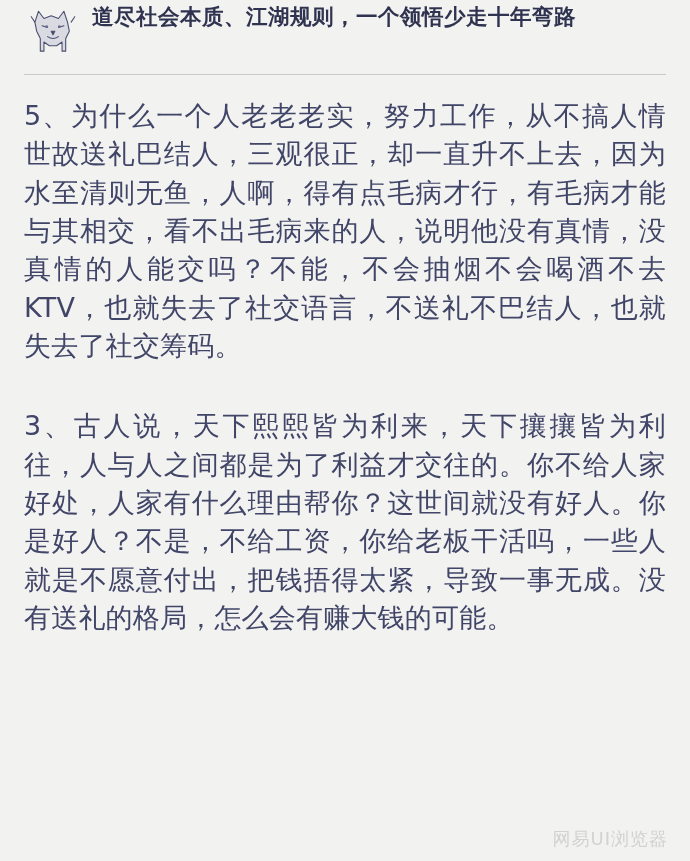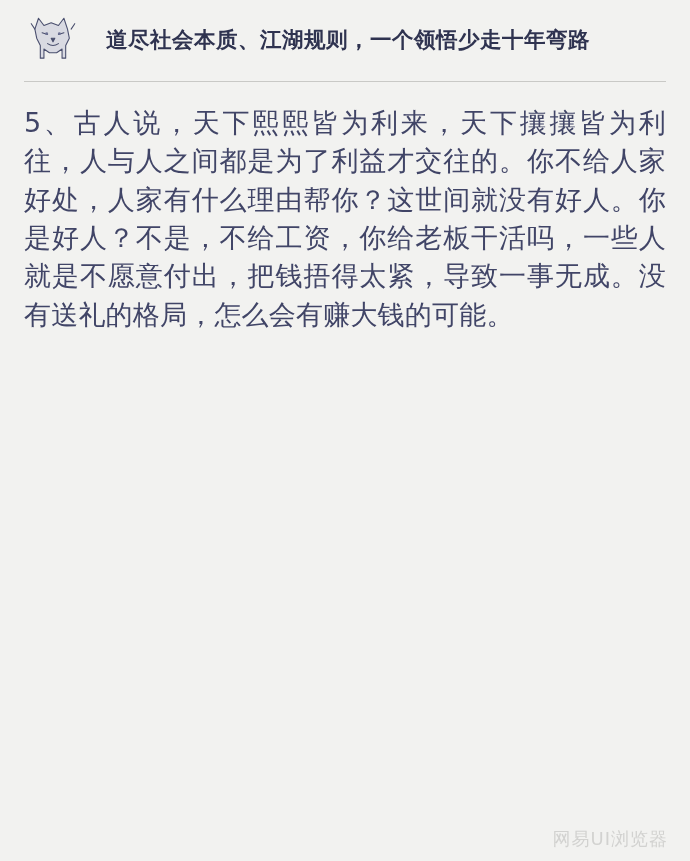--- a/index.html
+++ b/index.html
@@ -18,24 +18,24 @@
     position: relative;
     width: 690px;
     height: 861px;
     background: #f2f2f0;
     box-sizing: border-box;
     padding: 0 24px;
   }
   
   .header {
     display: flex;
-    align-items: center;
-    padding-top: 11px;
+    align-items: flex-start;
+    padding-top: 4px;
     padding-bottom: 8px;
-    gap: 24px;
+    gap: 10px;
   }
   .logo {
     width: 58px;
     height: 58px;
     flex: 0 0 58px;
     display: block;
   }
   .header-title {
     font-family: "DejaVu Sans", "Liberation Sans", sans-serif;
     font-size: 21.5px;
@@ -96,18 +96,19 @@
         <circle cx="25" cy="25" r="1.6"></circle>
         <circle cx="39" cy="25" r="1.6"></circle>
       </g>
     </svg>
     <div class="header-title">道尽社会本质、江湖规则，一个领悟少走十年弯路</div>
   </div>
 
   <div class="divider"></div>
 
   <div class="content">
-    <p class="para">5、古人说，天下熙熙皆为利来，天下攘攘皆为利往，人与人之间都是为了利益才交往的。你不给人家好处，人家有什么理由帮你？这世间就没有好人。你是好人？不是，不给工资，你给老板干活吗，一些人就是不愿意付出，把钱捂得太紧，导致一事无成。没有送礼的格局，怎么会有赚大钱的可能。</p>
+    <p class="para">5、为什么一个人老老老实，努力工作，从不搞人情世故送礼巴结人，三观很正，却一直升不上去，因为水至清则无鱼，人啊，得有点毛病才行，有毛病才能与其相交，看不出毛病来的人，说明他没有真情，没真情的人能交吗？不能，不会抽烟不会喝酒不去KTV，也就失去了社交语言，不送礼不巴结人，也就失去了社交筹码。</p>
+    <p class="para">3、古人说，天下熙熙皆为利来，天下攘攘皆为利往，人与人之间都是为了利益才交往的。你不给人家好处，人家有什么理由帮你？这世间就没有好人。你是好人？不是，不给工资，你给老板干活吗，一些人就是不愿意付出，把钱捂得太紧，导致一事无成。没有送礼的格局，怎么会有赚大钱的可能。</p>
   </div>
 
   <div class="watermark">网易UI浏览器</div>
 
 </div>
 
 </body></html>

